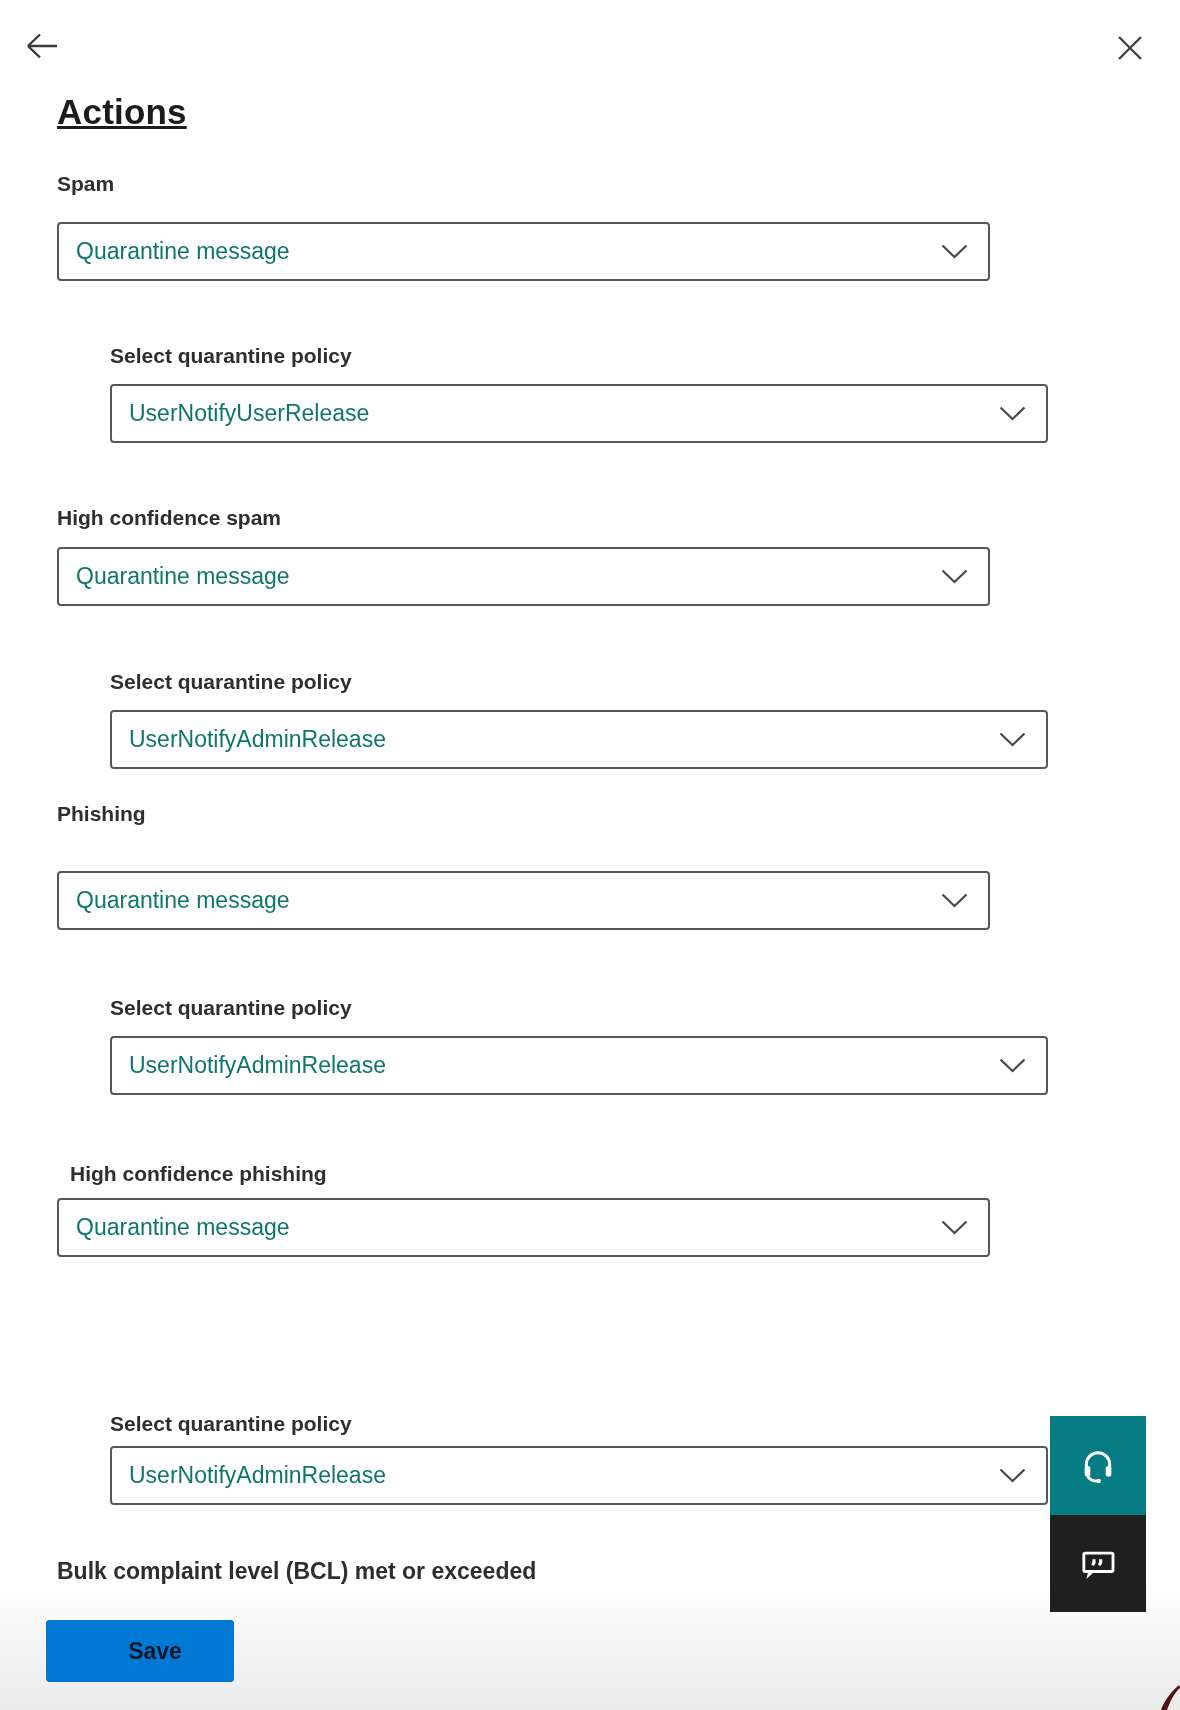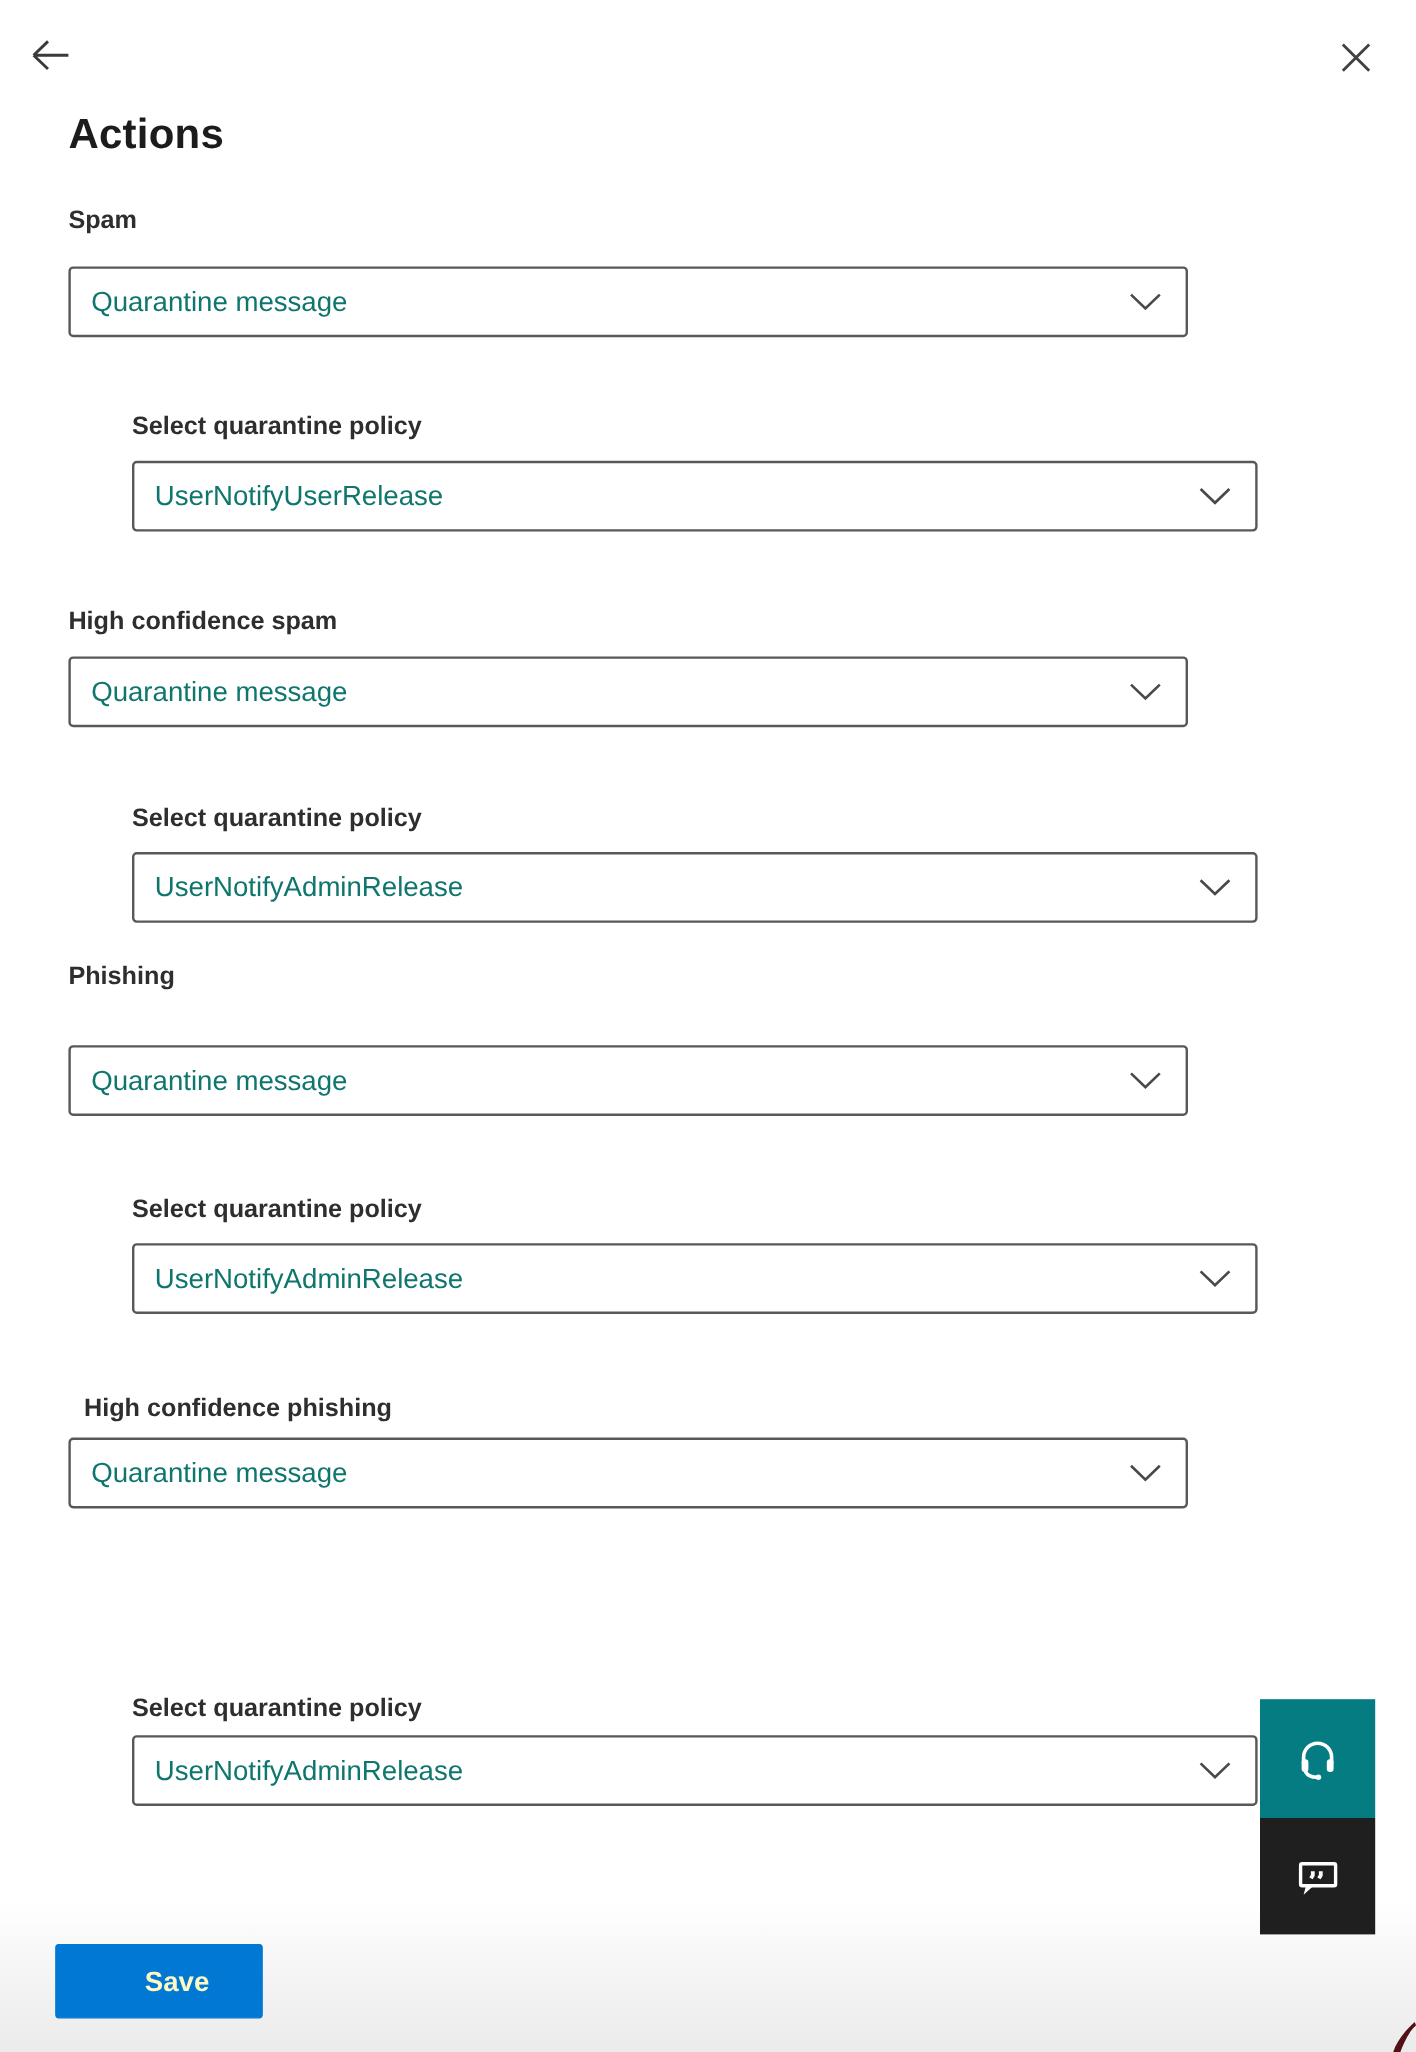--- a/index.html
+++ b/index.html
@@ -27,20 +27,21 @@
     cursor:pointer;
     display:flex;align-items:center;justify-content:center;
   }
   .page-title{
     position:absolute;
     left:57px;top:92px;
     font-size:35px;
     font-weight:700;
     color:#1d1c1b;
     letter-spacing:0.2px;
+    text-decoration:underline;
   }
   .sec-label{
     position:absolute;
     font-size:21px;
     font-weight:600;
     color:#2f2e2d;
   }
   .dd{
     position:absolute;
     height:59px;
@@ -87,24 +88,24 @@
     top:35px;
     height:62px;
     font-family:"Liberation Sans","DejaVu Sans",sans-serif;
     font-size:23px;
     font-weight:600;
     border-radius:3px;
     cursor:pointer;
     display:flex;align-items:center;justify-content:center;
   }
   .btn-primary{
-    left:46px;width:173px;
+    left:46px;width:188px;
     background:var(--accent);
     border:1px solid var(--accent);
-    color:#fef9c3;
+    color:#0f172a;
     padding-left:30px;
   }
   .btn-default{
     left:230px;width:167px;
     background:#e9e7e5;
     border:2px solid #90908e;
     color:#201f1e;
     font-weight:400;
   }
   .float-btn{
@@ -210,20 +211,21 @@
 
   <div class="sec-label" style="left:110px;top:1412px;">Select quarantine policy</div>
 
   <div class="dd" style="left:110px;top:1446px;width:938px;">
     <span class="dd-text">UserNotifyAdminRelease</span>
     <svg class="chev" width="27" height="15" viewBox="0 0 27 15">
       <path d="M1.5 1.5 L13.5 13 L25.5 1.5" stroke="#4a4947" stroke-width="2.2" fill="none"></path>
     </svg>
   </div>
 
+  <div class="bulk-label">Bulk complaint level (BCL) met or exceeded</div>
 
   <div class="footer">
     <button class="btn btn-primary">Save</button>
   </div>
 
   <button class="float-btn help-btn">
     <svg width="40" height="40" viewBox="0 0 24 24">
       <path d="M5 14 v-3 a7 7 0 0 1 14 0 v3" stroke="#ffffff" stroke-width="1.8" fill="none" stroke-linecap="round"></path>
       <rect x="4" y="12" width="3.4" height="6.4" rx="1.6" fill="#ffffff"></rect>
       <rect x="16.6" y="12" width="3.4" height="6.4" rx="1.6" fill="#ffffff"></rect>

